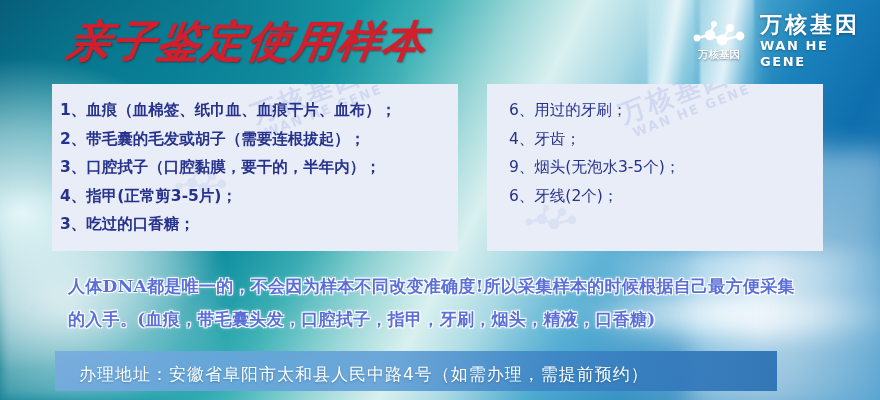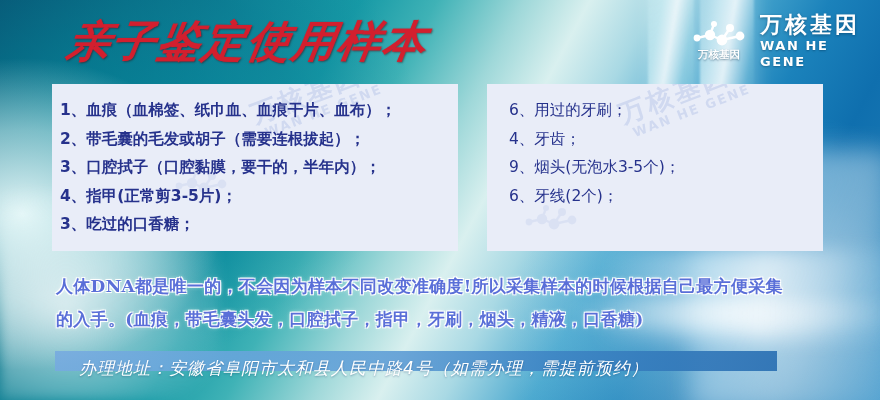--- a/index.html
+++ b/index.html
@@ -193,21 +193,21 @@
     z-index: 1;
     opacity: 0.5;
     pointer-events: none;
   }
   .wm-mark-left  { left: 118px; top: 82px; }
   .wm-mark-right { left: 33px;  top: 118px; }
 
   
   .note {
     position: absolute;
-    left: 56px;
+    left: 68px;
     top: 270px;
     width: 788px;
     font-size: 17px;
     line-height: 33px;
     font-weight: 700;
     font-family: "DejaVu Serif", "Liberation Serif", serif;
     color: #5a6fd8;
     letter-spacing: 0.3px;
     text-shadow:
       -1px -1px 0 rgba(255,255,255,0.95),
@@ -216,30 +216,29 @@
        1px  1px 0 rgba(255,255,255,0.95),
        0    0   4px rgba(255,255,255,0.8);
   }
 
   
   .address-bar {
     position: absolute;
     left: 55px;
     top: 351px;
     width: 722px;
-    height: 20px;
+    height: 40px;
     background: linear-gradient(90deg,
       rgba(118,170,224,0.88) 0%,
       rgba(108,166,222,0.86) 22%,
       rgba(92,156,214,0.86) 45%,
       rgba(62,132,196,0.88) 68%,
       rgba(40,110,178,0.90) 100%);
     display: flex;
-    align-items: flex-start;
-    font-style: italic;
+    align-items: flex-end;
   }
   .address-text {
     color: #ffffff;
     font-size: 17px;
     line-height: 34px;
     letter-spacing: 1px;
     padding-left: 24px;
     white-space: nowrap;
     text-shadow: 0 1px 2px rgba(10,50,95,0.35);
   }

